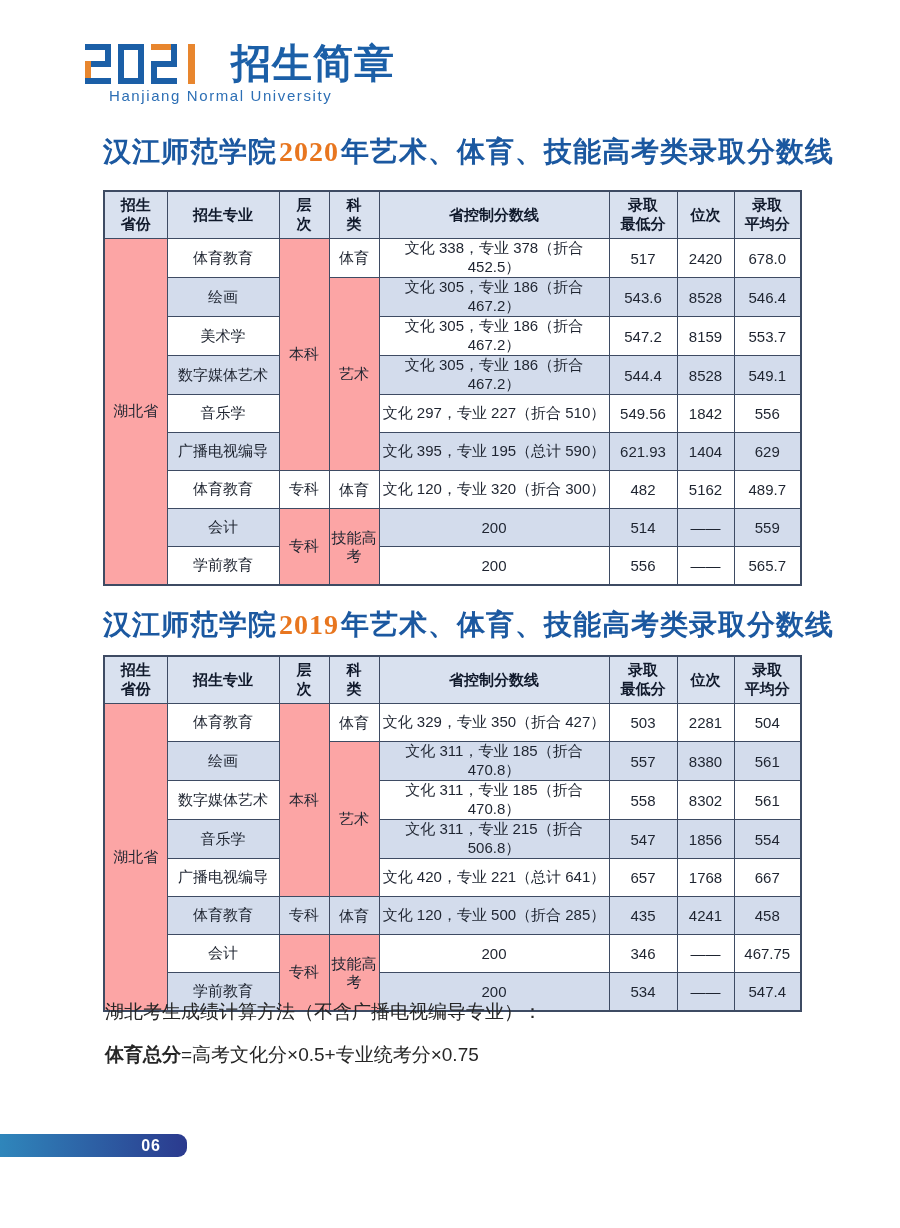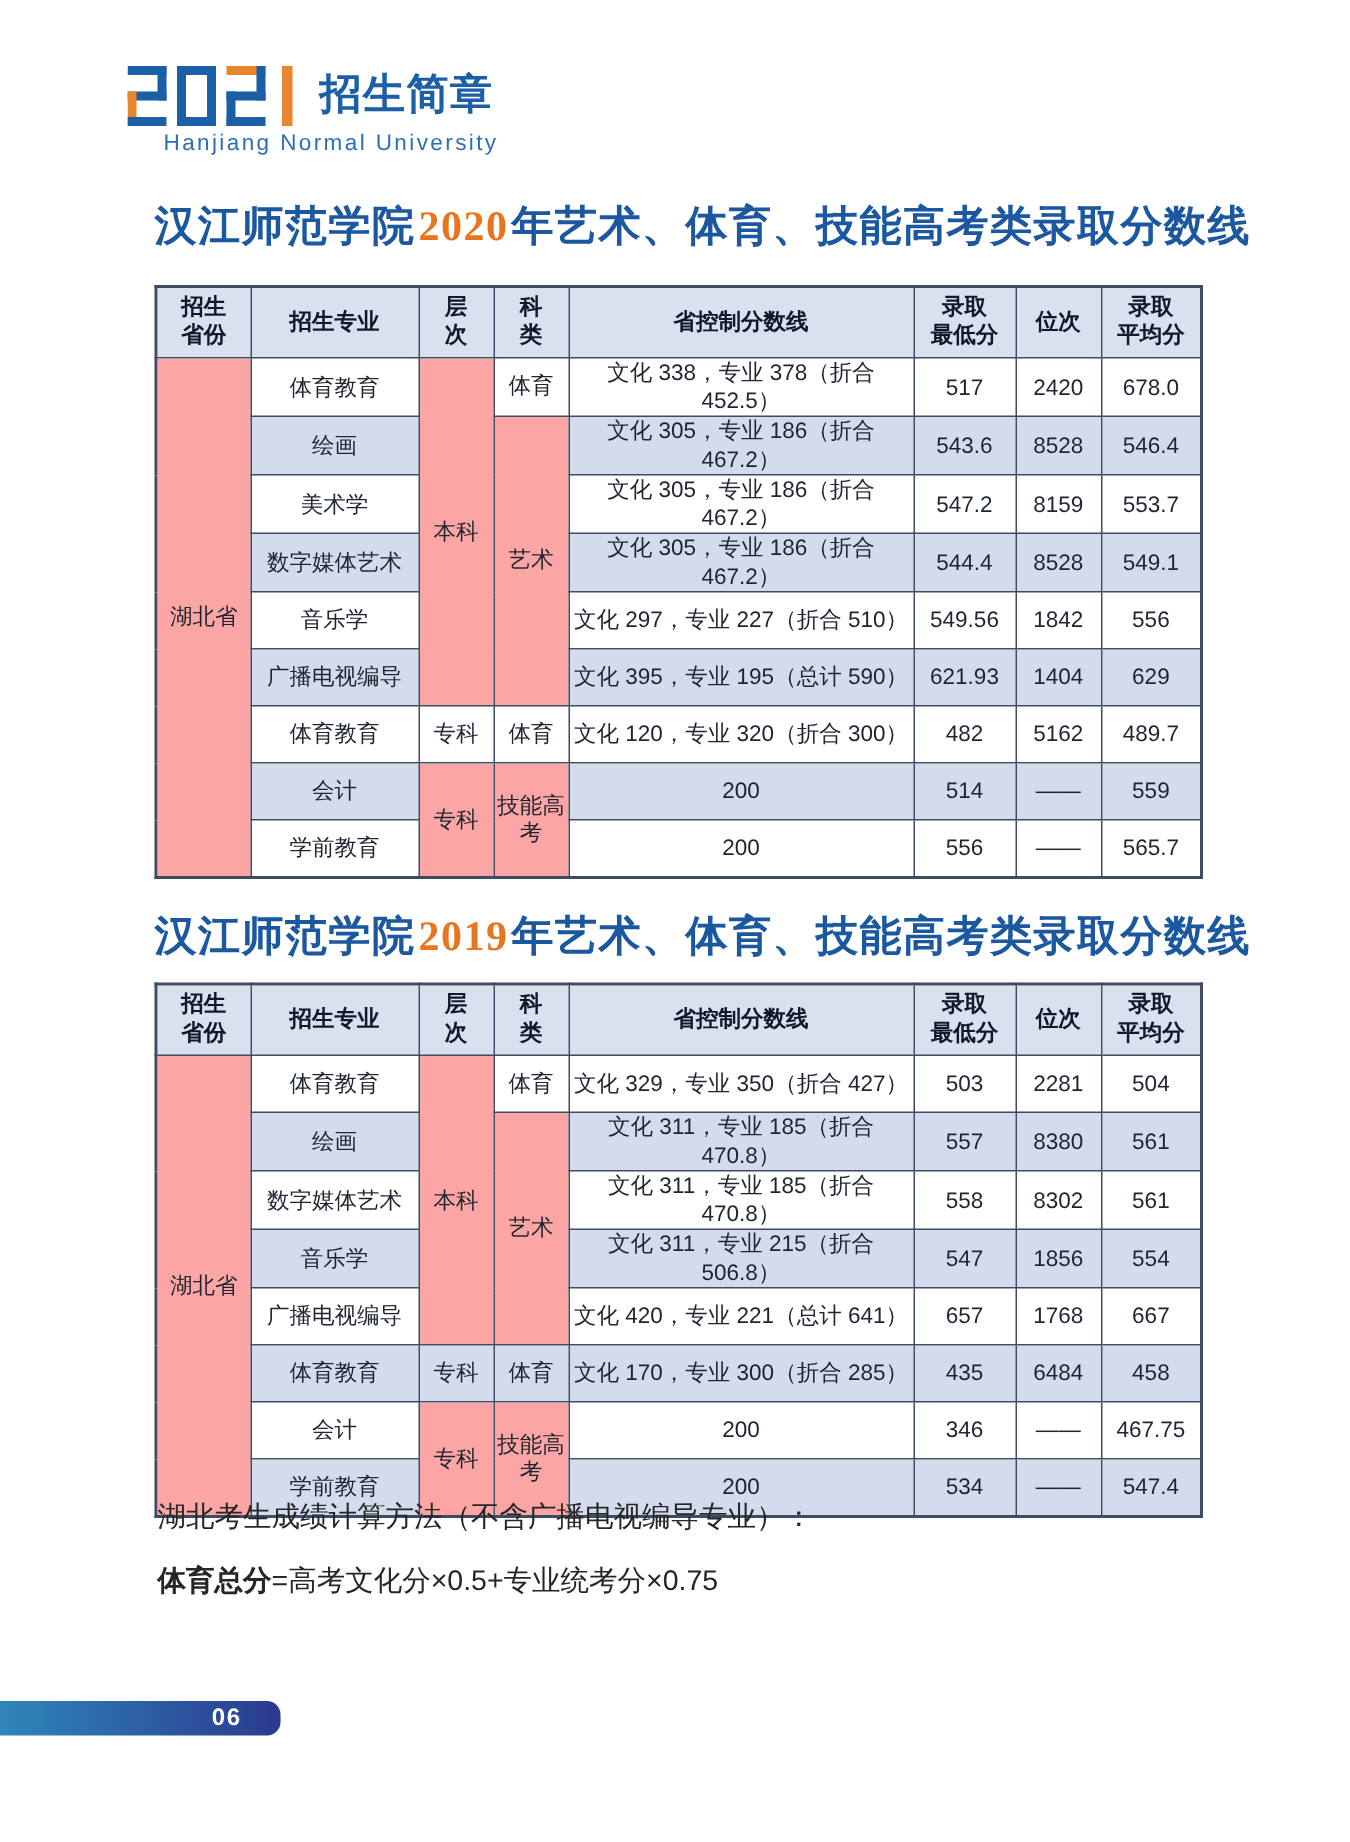--- a/index.html
+++ b/index.html
@@ -7,21 +7,21 @@
     position:relative;width:900px;height:1228px;background:#ffffff;
     font-family:"Liberation Sans",sans-serif;color:#1e2430;overflow:hidden;
   }
 
   
   .logo{position:absolute;left:85px;top:44px;}
   .logo-top{display:flex;align-items:flex-end;}
   .logo-digits{display:block;}
   .logo-cn{
     font-family:"Liberation Serif",serif;font-weight:bold;
-    font-size:28px;line-height:40px;color:#1b5fa7;margin-left:6px;letter-spacing:1px;
+    font-size:40px;line-height:40px;color:#1b5fa7;margin-left:24px;letter-spacing:1px;
   }
   .logo-en{
     font-size:15px;color:#2d6fb5;letter-spacing:1.6px;margin-top:3px;
     font-family:"Liberation Sans",sans-serif;
     margin-left:24px;
   }
 
   
   .sec-title{
     position:absolute;left:103px;margin:0;width:700px;
@@ -273,23 +273,23 @@
         <td>广播电视编导</td>
         <td>文化 420，专业 221（总计 641）</td>
         <td>657</td>
         <td>1768</td>
         <td>667</td>
       </tr>
       <tr class="s">
         <td>体育教育</td>
         <td>专科</td>
         <td class="cell-type">体育</td>
-        <td>文化 170，专业 300（折合 285）</td>
+        <td>文化 120，专业 500（折合 285）</td>
         <td>435</td>
-        <td>6484</td>
+        <td>4241</td>
         <td>458</td>
       </tr>
       <tr>
         <td>会计</td>
         <td rowspan="2" class="m">专科</td>
         <td rowspan="2" class="m cell-type">技能高考</td>
         <td>200</td>
         <td>346</td>
         <td>——</td>
         <td>467.75</td>

